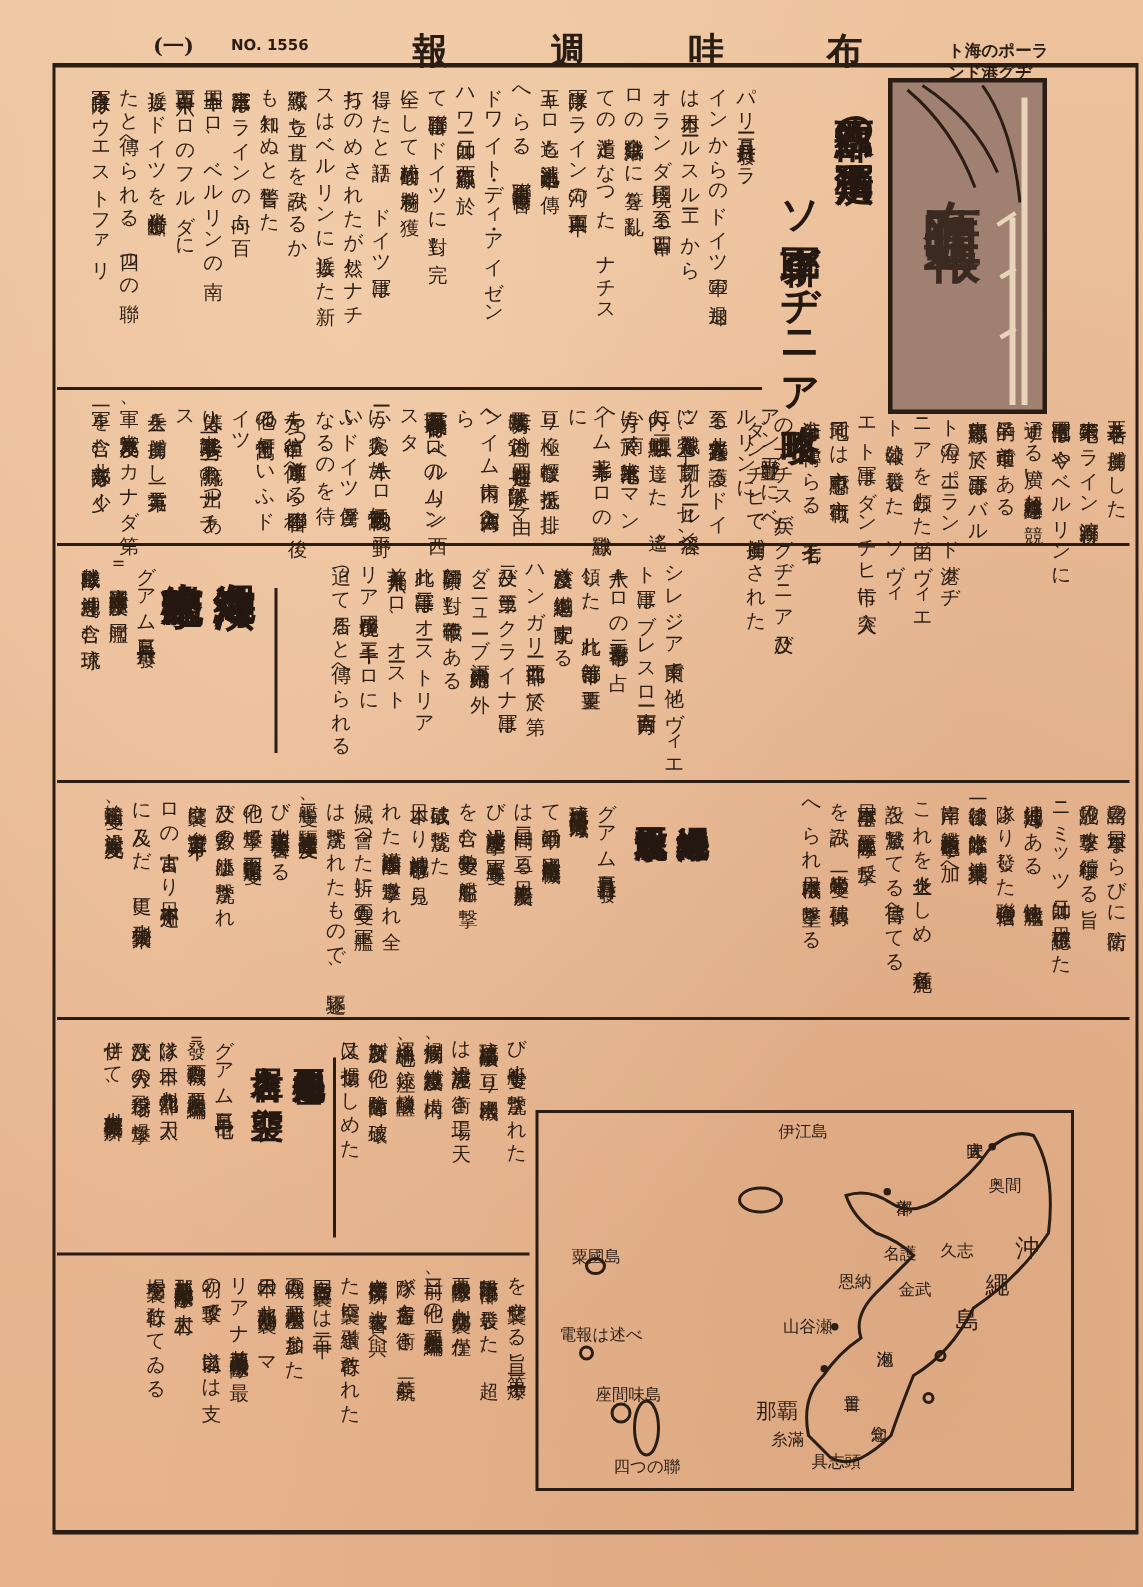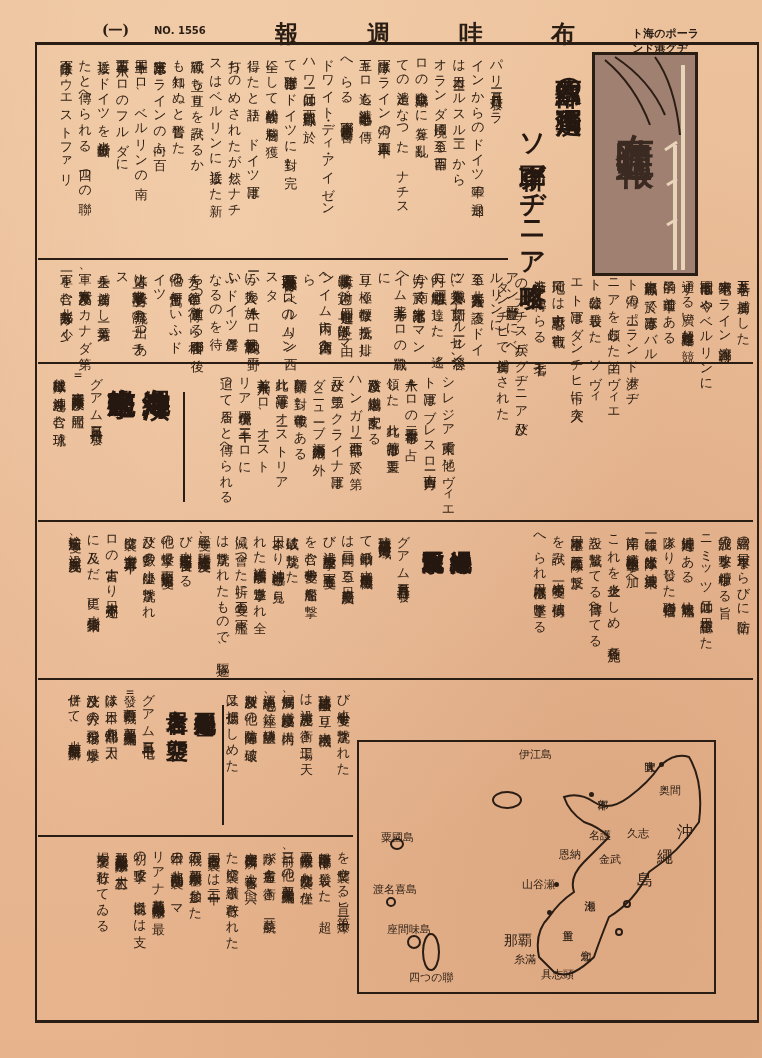--- a/index.html
+++ b/index.html
@@ -227,22 +227,22 @@
     <ellipse cx="148" cy="58" rx="14" ry="8" fill="none" stroke="#2a1d14" stroke-width="2"></ellipse>
     <ellipse cx="38" cy="102" rx="6" ry="5" fill="none" stroke="#2a1d14" stroke-width="2"></ellipse>
     <ellipse cx="32" cy="160" rx="4" ry="4" fill="none" stroke="#2a1d14" stroke-width="2"></ellipse>
     <ellipse cx="72" cy="210" rx="8" ry="18" fill="none" stroke="#2a1d14" stroke-width="2"></ellipse>
     <ellipse cx="55" cy="200" rx="6" ry="6" fill="none" stroke="#2a1d14" stroke-width="2"></ellipse>
     <circle cx="268" cy="162" r="3" fill="none" stroke="#2a1d14" stroke-width="2"></circle>
     <circle cx="260" cy="190" r="3" fill="none" stroke="#2a1d14" stroke-width="2"></circle>
   </svg>
   <span class="map-label" style="left:160px;top:5px;">伊江島</span>
   <span class="map-label" style="left:22px;top:88px;">粟國島</span>
-  <span class="map-label" style="left:14px;top:140px;">渡名喜島</span>
-  <span class="map-label" style="left:28px;top:180px;">座間味島</span>
+  <span class="map-label" style="left:14px;top:140px;">電報は述べ</span>
+  <span class="map-label" style="left:38px;top:180px;">座間味島</span>
   <span class="map-label" style="left:50px;top:228px;">四つの聯</span>
   <span class="map-label" style="left:282px;top:10px;writing-mode:vertical-rl;">大宜味</span>
   <span class="map-label" style="left:300px;top:41px;">奥間</span>
   <span class="map-label" style="left:235px;top:48px;writing-mode:vertical-rl;">本部</span>
   <span class="map-label" style="left:230px;top:86px;">名護</span>
   <span class="map-label" style="left:268px;top:70px;margin-top:14px;">久志</span>
   <span class="map-label" style="left:200px;top:105px;">恩納</span>
   <span class="map-label" style="left:240px;top:110px;">金武</span>
   <span class="map-label" style="left:163px;top:135px;">山谷瀬</span>
   <span class="map-label" style="left:145px;top:190px;font-size:14px;">那覇</span>

